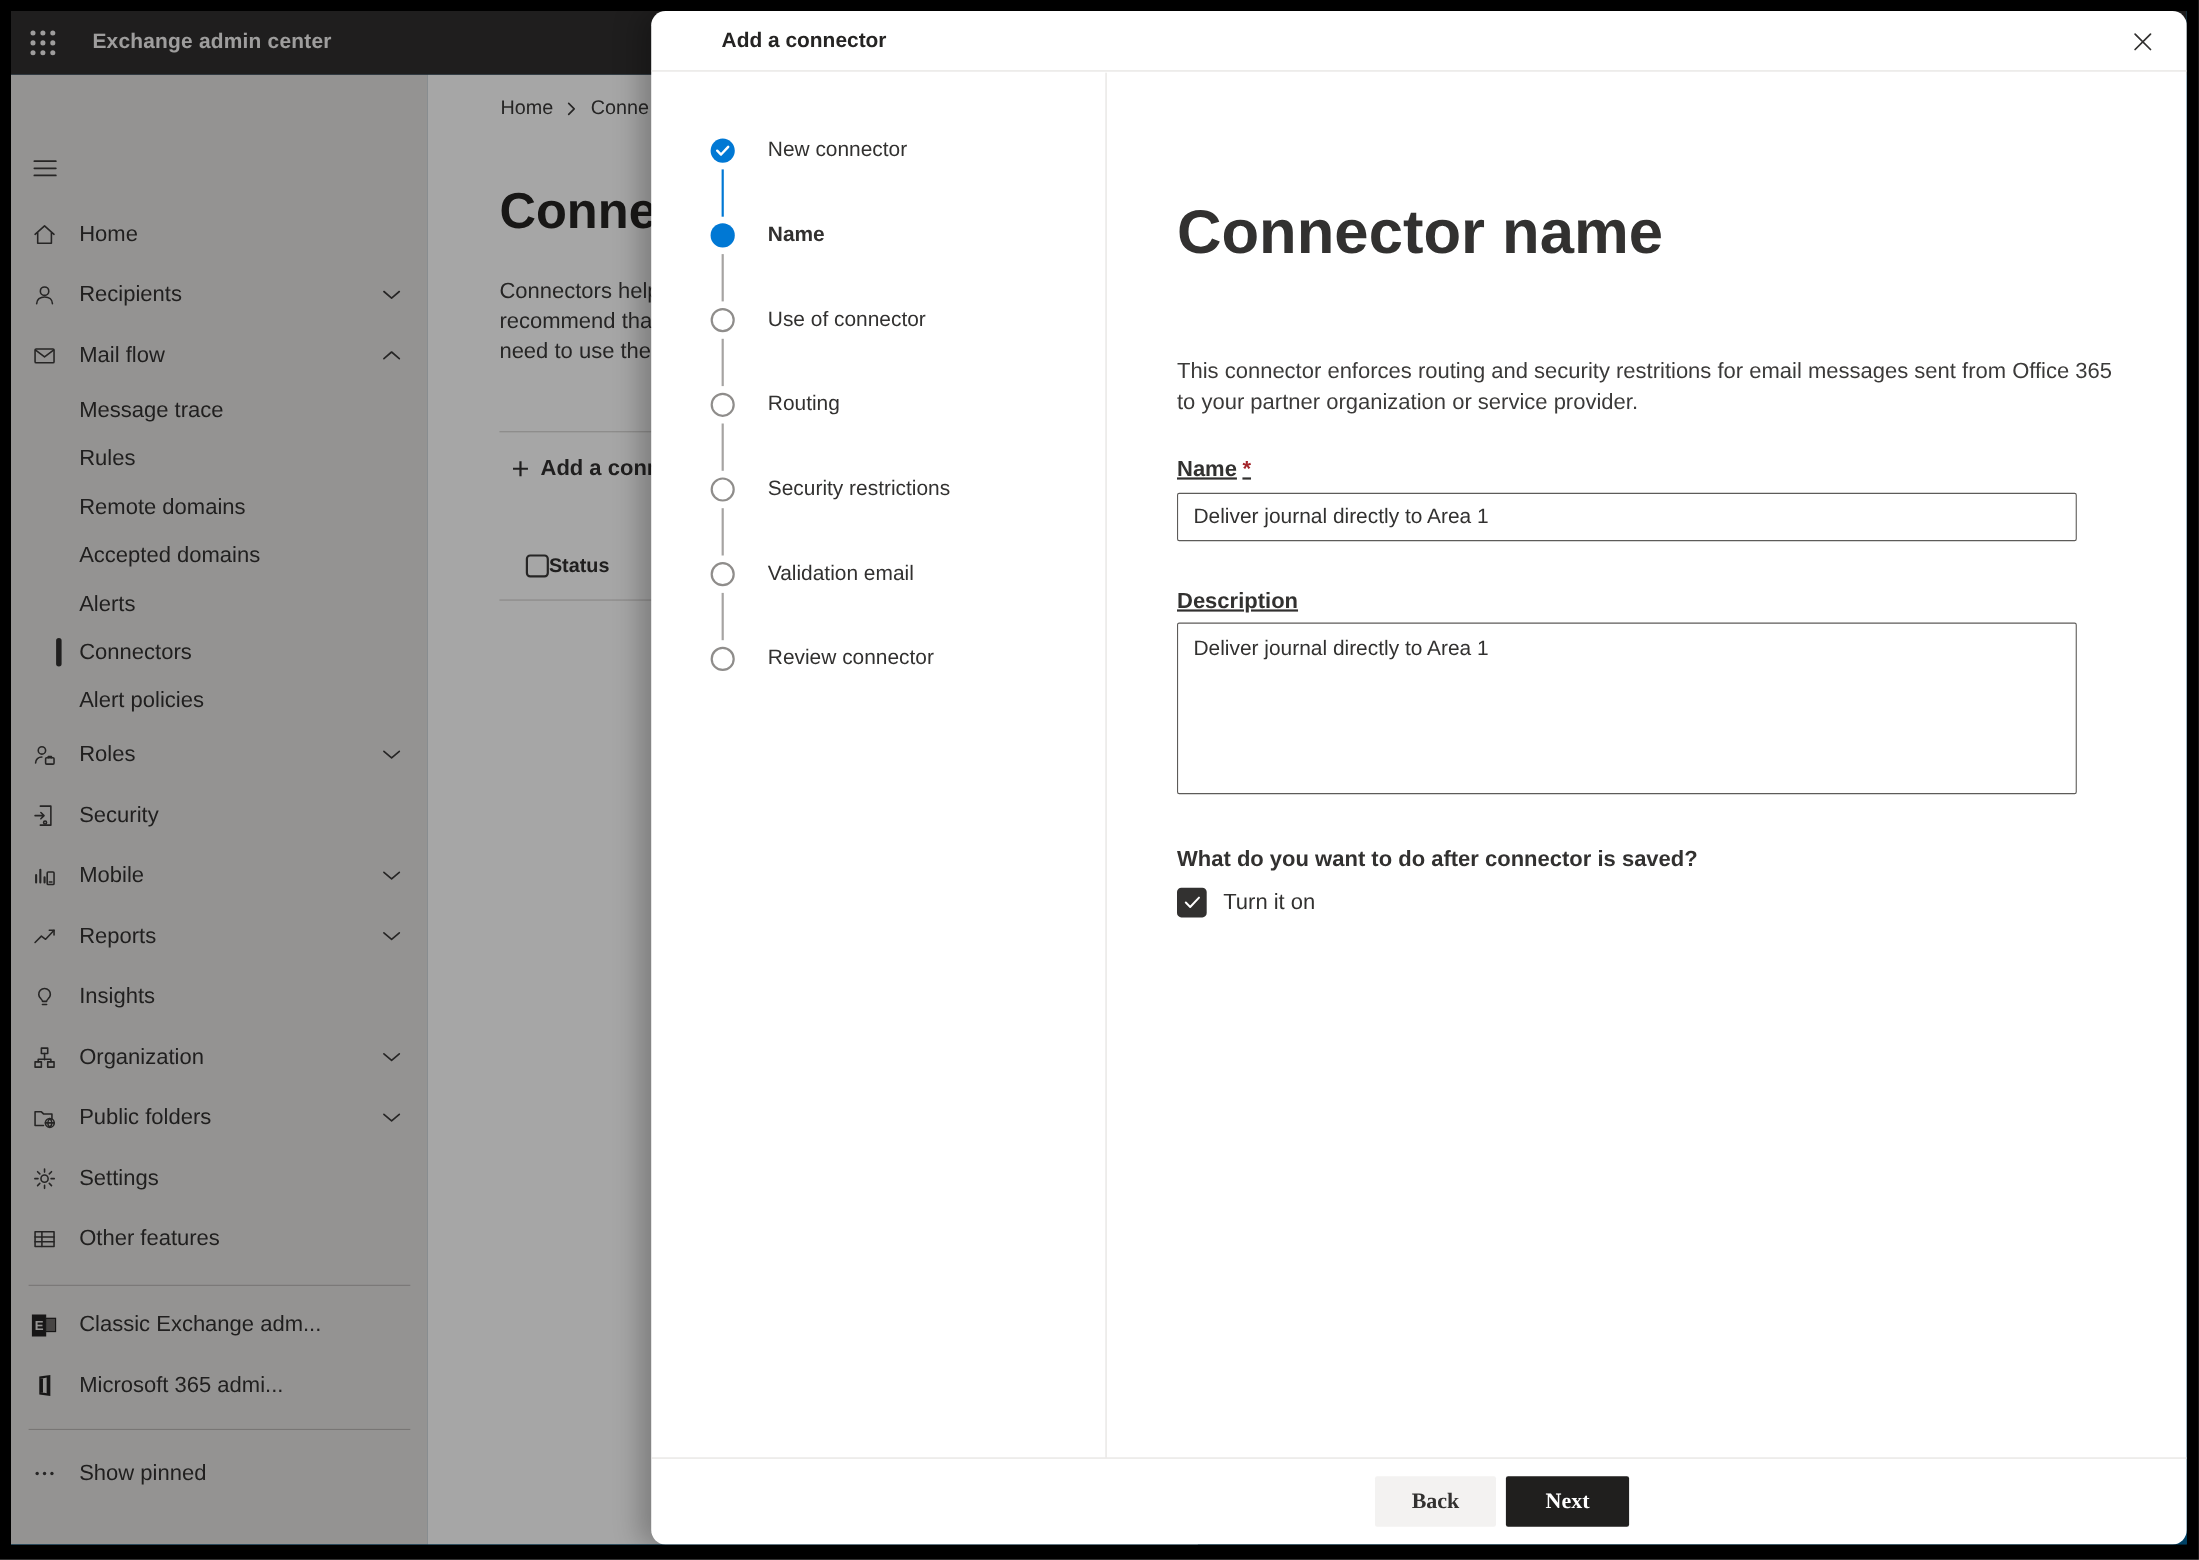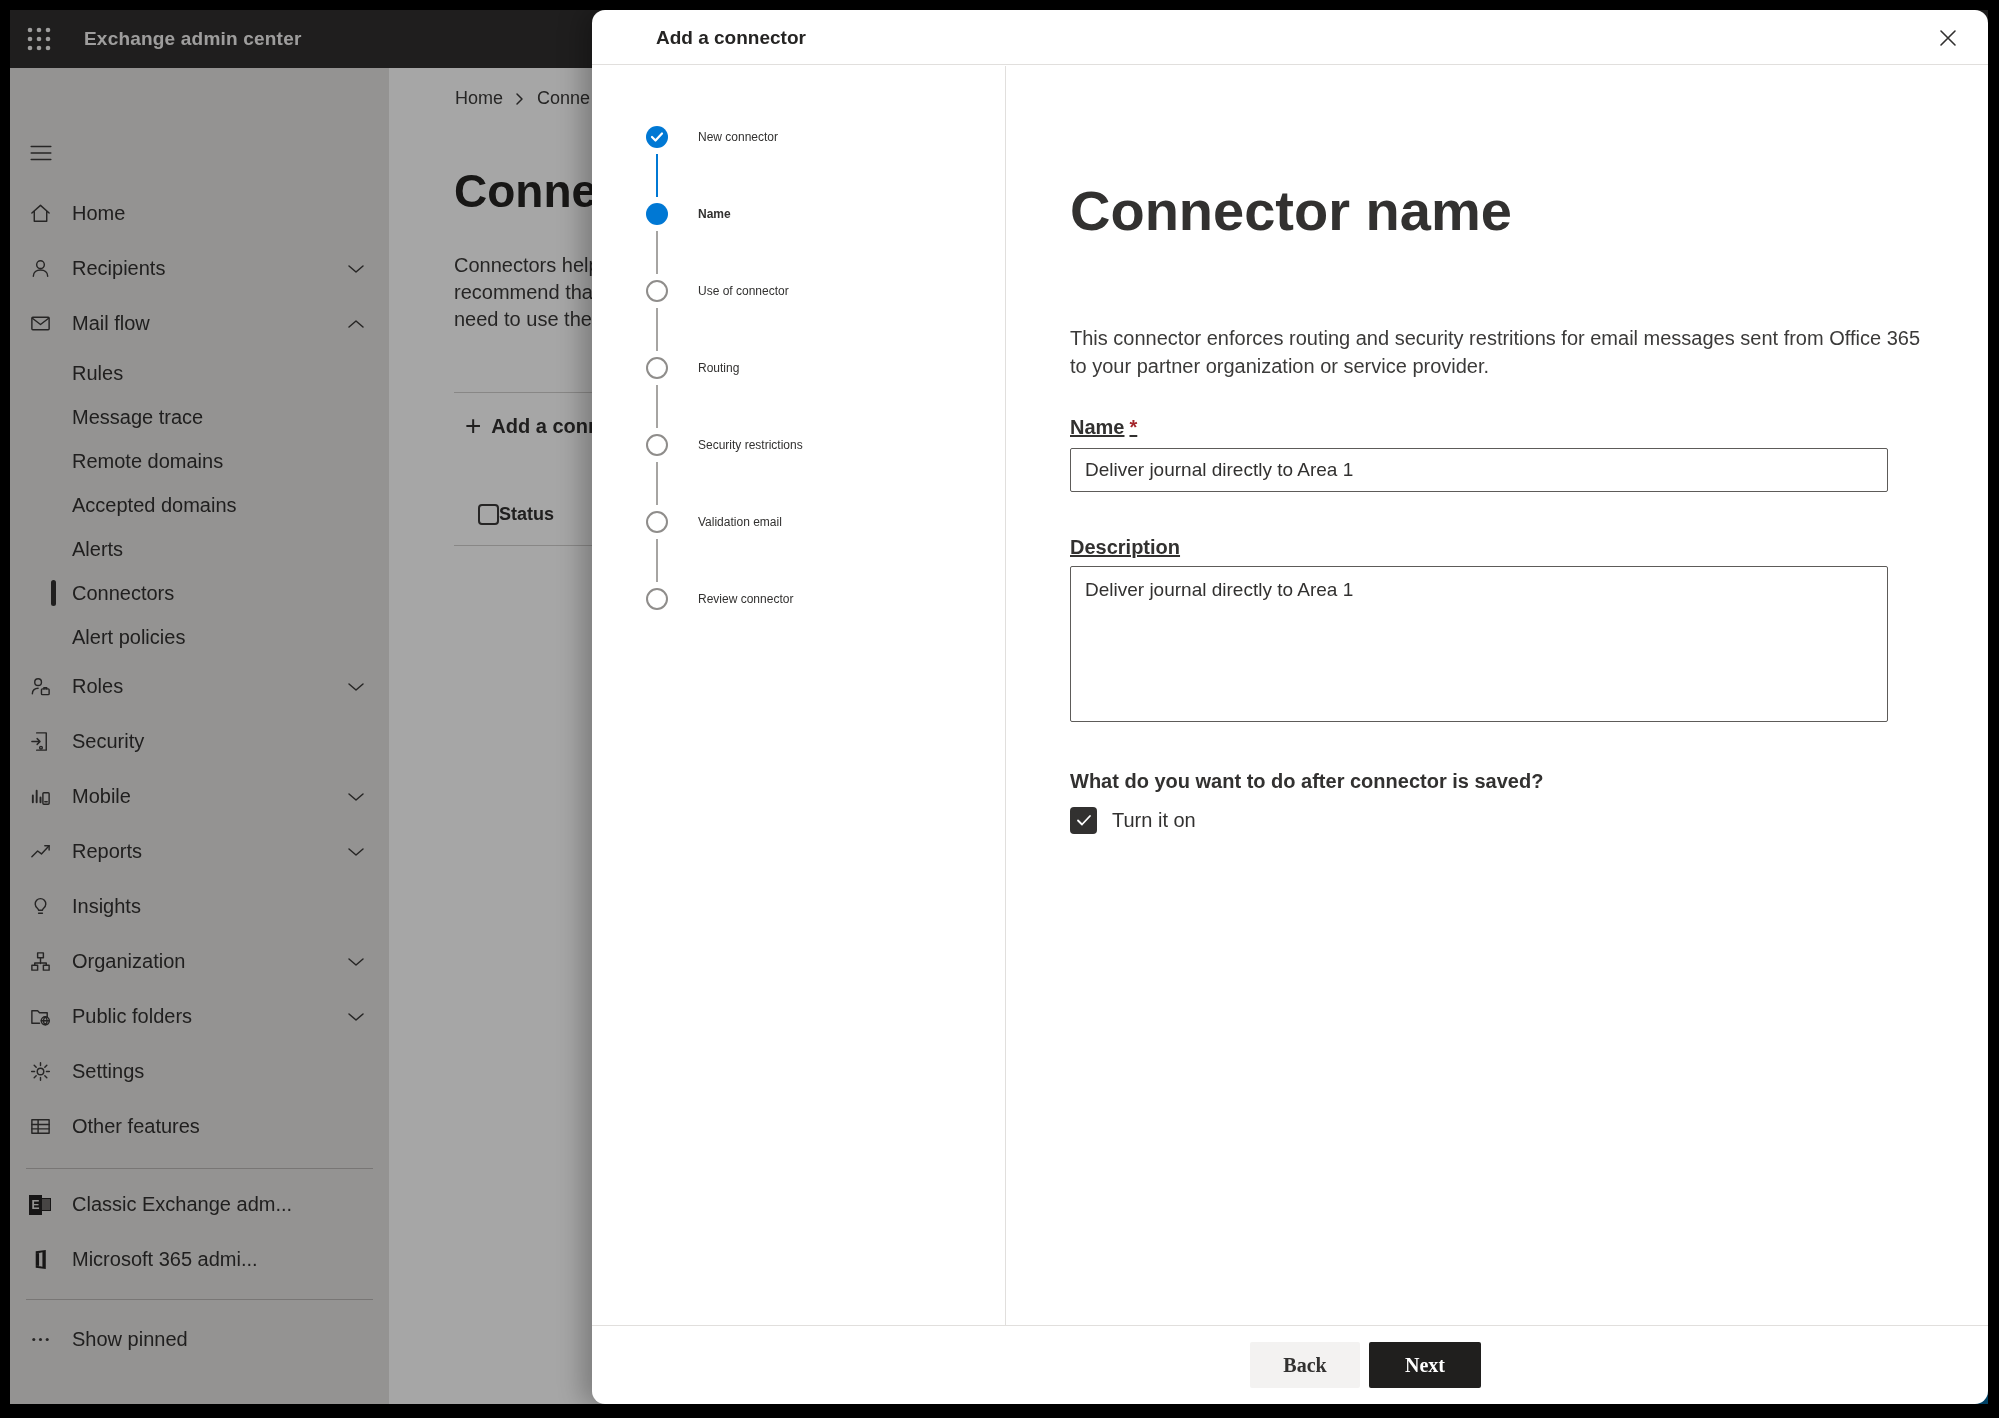--- a/index.html
+++ b/index.html
@@ -63,21 +63,21 @@
                align-items:center; justify-content:center; cursor:pointer; }
 
   .vdiv { position:absolute; left:413px; top:56px; width:1px; height:1259px; background:#e1dfdd; }
 
   
   .step { position:absolute; left:0; display:flex; align-items:center; height:32px; cursor:pointer; }
   .step .circle { position:absolute; left:54px; width:22px; height:22px; border-radius:50%; }
   .circle.done { background:#0078d4; display:flex; align-items:center; justify-content:center; }
   .circle.current { background:#0078d4; }
   .circle.todo { background:#fff; border:2px solid #8f8d8b; }
-  .step .s-label { position:absolute; left:106px; font-size:12px; color:#323130; white-space:nowrap; }
+  .step .s-label { position:absolute; left:106px; font-size:19px; color:#323130; white-space:nowrap; }
   .step .s-label.bold { font-weight:700; }
   .sline { position:absolute; left:64px; width:2px; height:43px; background:#a6a4a2; }
   .sline.blue { background:#0078d4; }
 
   
   .content-h1 { position:absolute; left:478px; top:168px; font-size:56px; font-weight:700; color:#323130; white-space:nowrap; }
   .content-para { position:absolute; left:478px; top:314px; font-size:20px; line-height:28px; color:#3b3a39; }
   .f-label { position:absolute; left:478px; font-size:20px; font-weight:700; color:#323130;text-decoration:underline; }
   .req { color:#a4262c; margin-left:5px; font-weight:700; }
   .name-input { position:absolute; left:478px; top:438px; width:818px; height:44px; border:1.5px solid #5d5b59;
@@ -166,24 +166,24 @@
         </span>
         <span class="nav-label">Mail flow</span>
         <span class="chev">
           <svg class="ic" width="18" height="10" viewBox="0 0 18 10">
               <path d="M2 8l7-6 7 6"></path>
             </svg>
         </span>
       </div>
 
       <div class="nav-row sub">
+        <span class="nav-label">Message trace</span>
+      </div>
+      <div class="nav-row sub">
         <span class="nav-label">Rules</span>
-      </div>
-      <div class="nav-row sub">
-        <span class="nav-label">Message trace</span>
       </div>
       <div class="nav-row sub">
         <span class="nav-label">Remote domains</span>
       </div>
       <div class="nav-row sub">
         <span class="nav-label">Accepted domains</span>
       </div>
       <div class="nav-row sub">
         <span class="nav-label">Alerts</span>
       </div>

